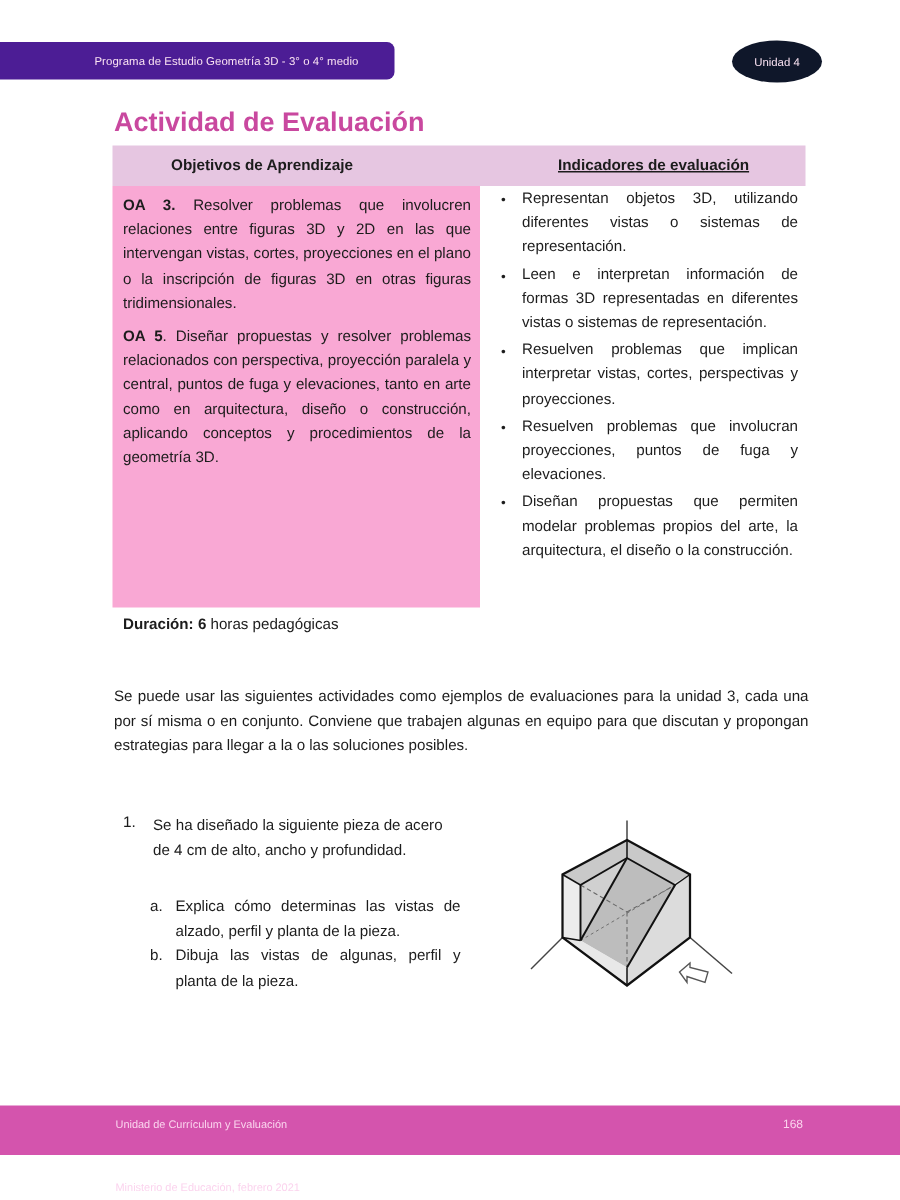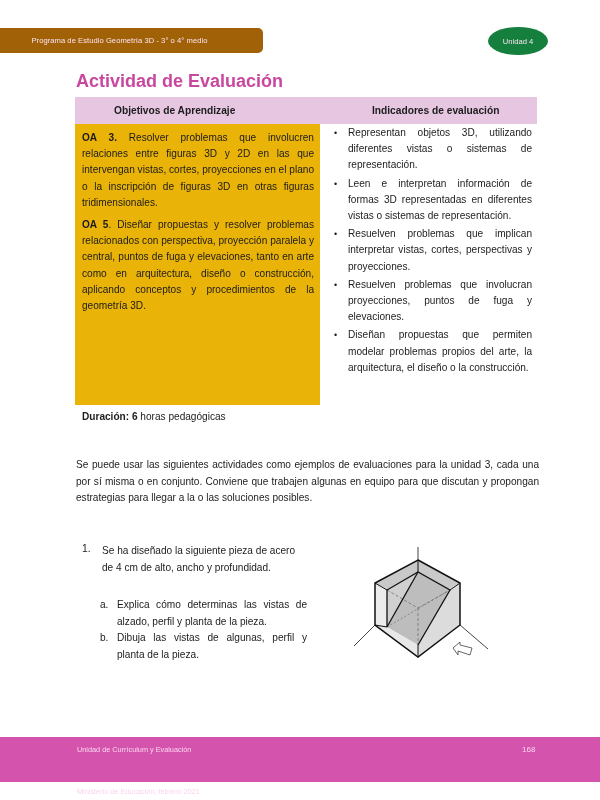--- a/index.html
+++ b/index.html
@@ -1,45 +1,45 @@
 <!DOCTYPE html>
 <html><head>
   <meta charset="utf-8">
   <style>
     * { margin: 0; padding: 0; box-sizing: border-box; }
     html, body { width: 600px; height: 800px; background: #ffffff; overflow: hidden; }
     body { position: relative; font-family: "Liberation Sans", "DejaVu Sans", sans-serif; color: #1c1c1c; }
 
     .header-bar {
       position: absolute; left: 0; top: 28px; width: 263px; height: 25px;
-      background: #a16207; border-radius: 0 5px 5px 0;
-      display: flex; align-items: center; justify-content: center; padding-right: 24px;
+      background: #4c1d95; border-radius: 0 5px 5px 0;
+      display: flex; align-items: center; justify-content: flex-end; padding-right: 24px;
     }
     .header-bar span { color: #fbe3f3; font-size: 7.6px; letter-spacing: 0.05px; }
 
     .unit-badge {
       position: absolute; left: 488px; top: 27px; width: 60px; height: 28px;
-      background: #15803d; border-radius: 50%;
+      background: #0f172a; border-radius: 50%;
       display: flex; align-items: center; justify-content: center;
     }
     .unit-badge span { color: #fbe3f3; font-size: 7.6px; }
 
     .page-title {
       position: absolute; left: 76px; top: 71px; font-size: 18px; font-weight: bold; color: #c9489f;
     }
 
     .table { position: absolute; left: 75px; top: 97px; width: 462px; }
     .table-head { display: flex; background: #e6c6e1; height: 27px; }
     .table-head .th { font-size: 10.2px; font-weight: bold; display: flex; align-items: center; }
     .th-left { width: 245px; padding-left: 7px; margin-left: 32px; }
-    .th-right { flex: 1; padding-left: 20px; }
+    .th-right { flex: 1; padding-left: 20px; text-decoration: underline; }
 
     .table-body { display: flex; }
     .col-left {
-      width: 245px; background: #eab308; padding: 6px 6px 8px 7px; height: 281px;
+      width: 245px; background: #f9a8d4; padding: 6px 6px 8px 7px; height: 281px;
     }
     .col-right { flex: 1; padding: 1px 5px 0 12px; }
 
     .oa { font-size: 10.1px; line-height: 16.2px; text-align: justify; margin-bottom: 6px; text-align-last: left; }
     .oa b { font-weight: bold; }
 
     .ind-list { list-style: none; }
     .ind-list li {
       position: relative; padding-left: 16px; font-size: 10.1px; line-height: 16.2px;
       text-align: justify; margin-bottom: 2px; text-align-last: left;
@@ -56,21 +56,21 @@
 
     .q-num { position: absolute; left: 82px; top: 543px; font-size: 10.3px; }
     .q-text { position: absolute; left: 102px; top: 543px; width: 205px; font-size: 10.1px; line-height: 16.5px; }
     .sub-item { position: absolute; left: 100px; width: 207px; font-size: 10.1px; line-height: 16.5px; }
     .sub-item .letter { position: absolute; left: 0; top: 0; }
     .sub-item .txt { display: block; padding-left: 17px; text-align: justify; text-align-last: left; }
 
     .figure { position: absolute; left: 330px; top: 530px; width: 170px; height: 140px; }
 
     .footer-bar {
-      position: absolute; left: 0; top: 737px; width: 600px; height: 45px; background: #d454ad;
+      position: absolute; left: 0; top: 737px; width: 600px; height: 33px; background: #d454ad;
     }
     .footer-line1, .footer-line2 { position: absolute; left: 77px; font-size: 7.3px; color: #fbd4ee; }
     .footer-line1 { top: 8px; }
     .footer-line2 { top: 18px; margin-top: 32px; }
     .page-number { position: absolute; left: 522px; top: 8px; font-size: 8px; color: #fbd4ee; }
   </style>
 </head>
 <body>
 
 <div class="header-bar">

